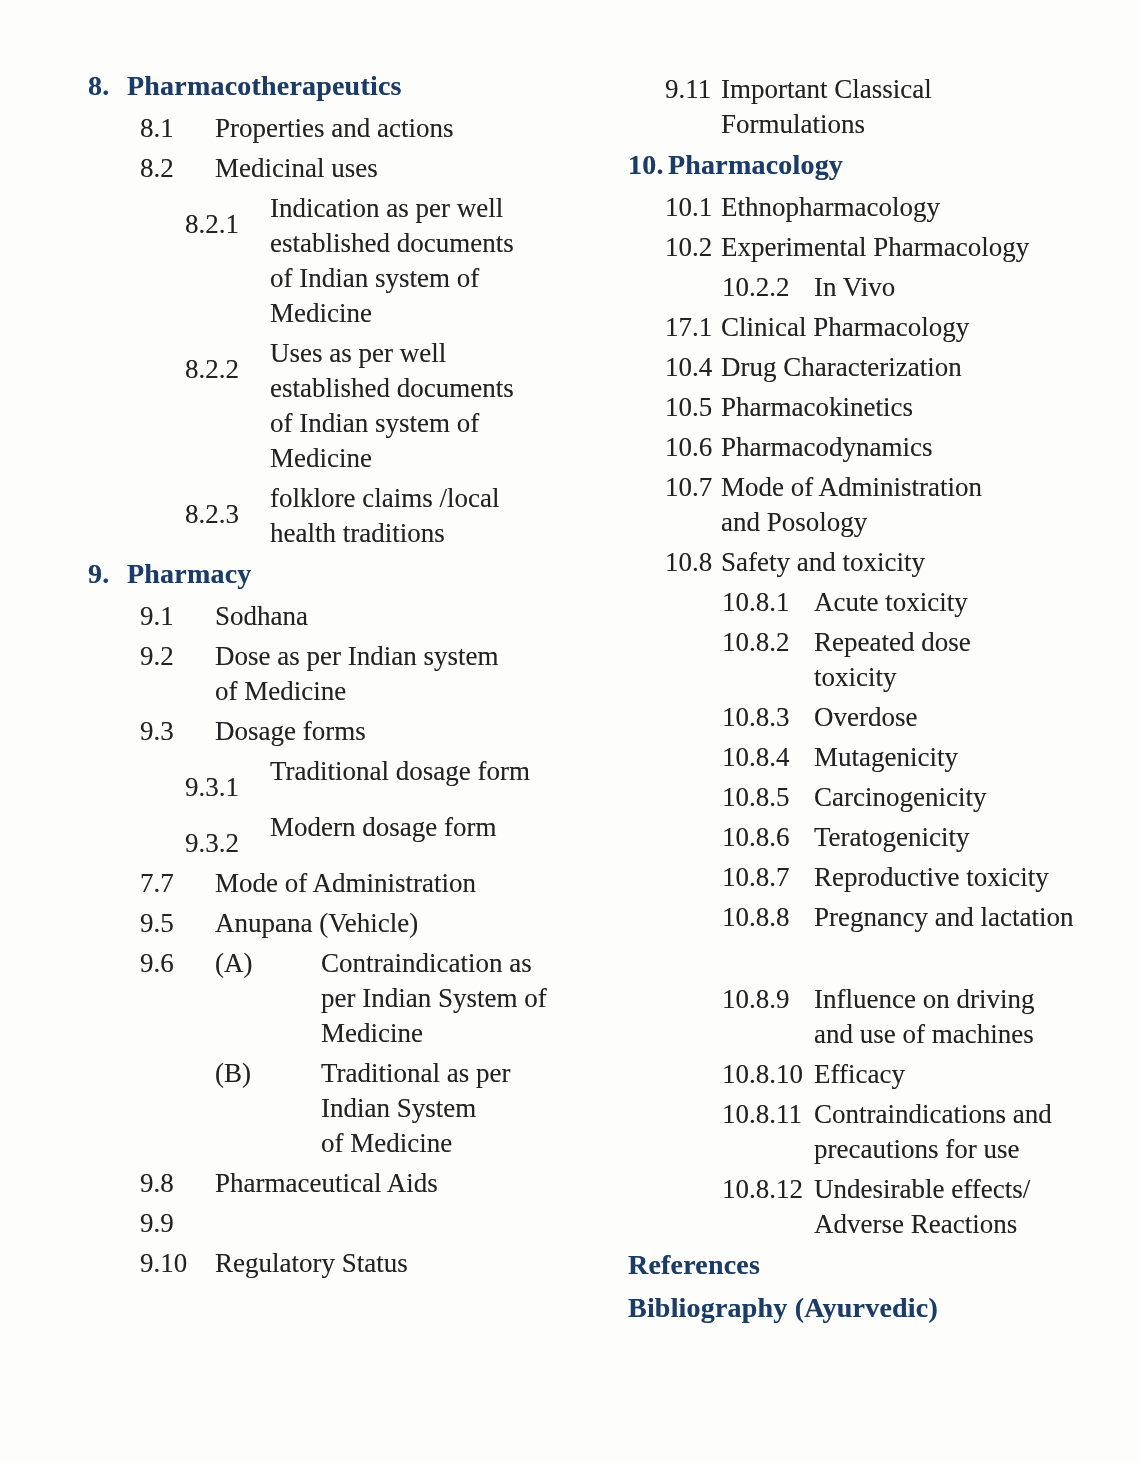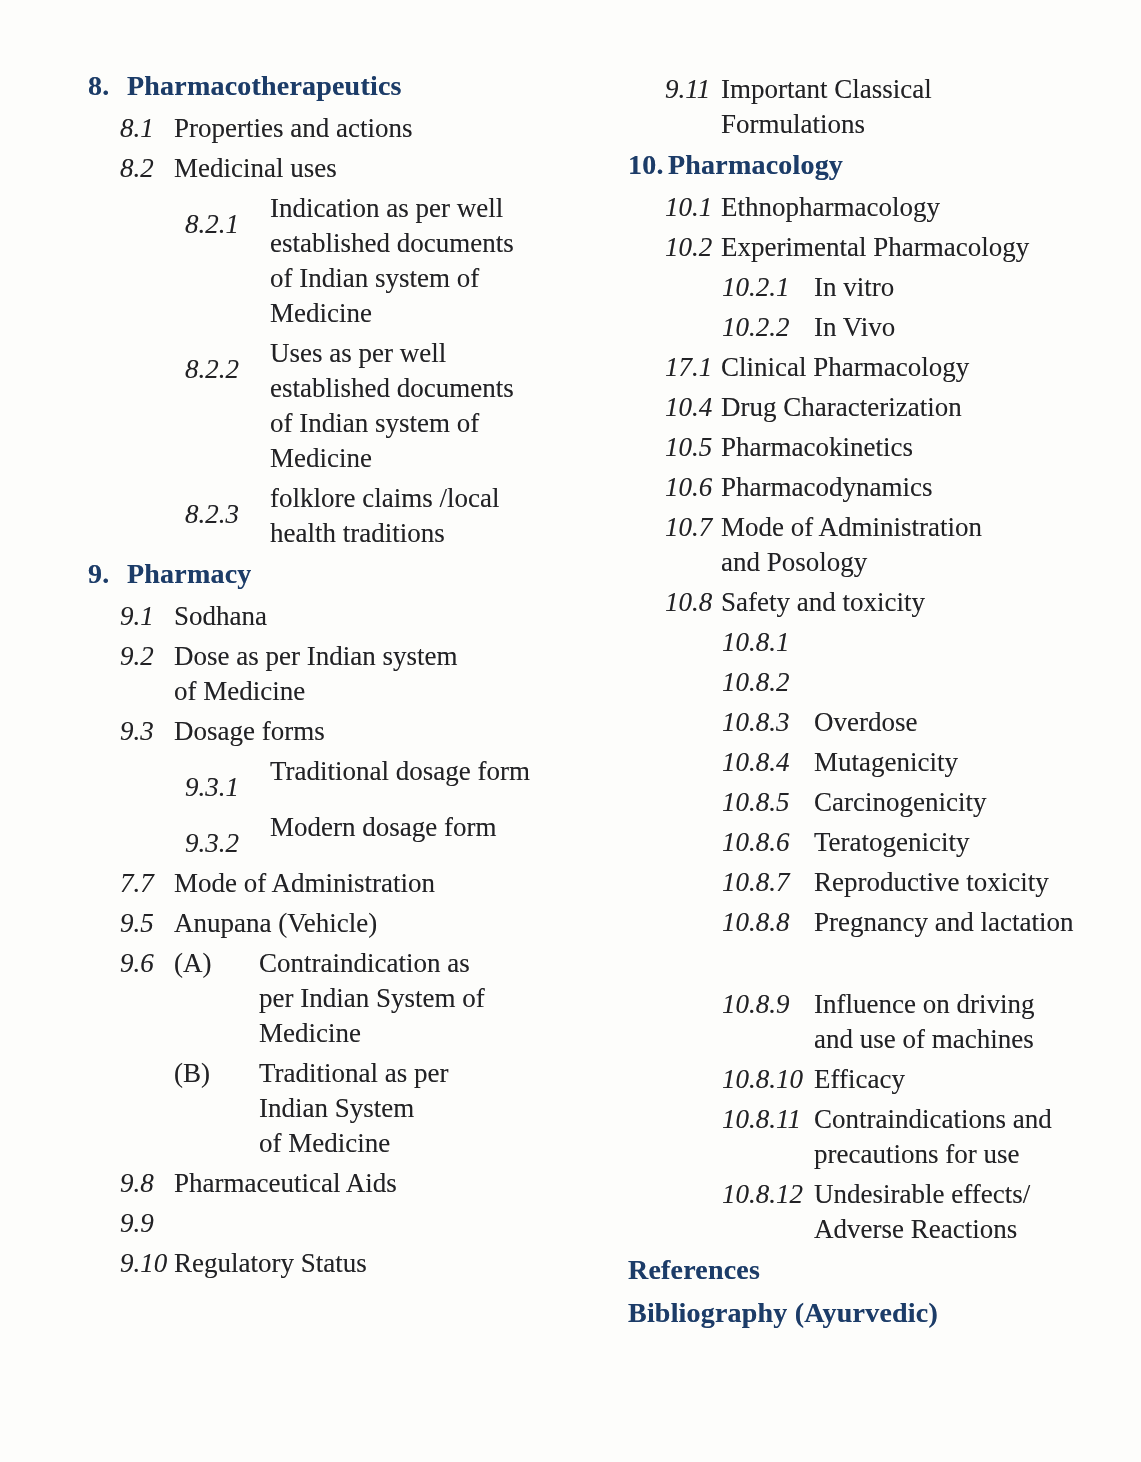--- a/index.html
+++ b/index.html
@@ -24,42 +24,42 @@
   .col-left{left:86px;top:66px;width:530px;}
   .col-right{left:626px;top:72px;width:505px;}
 
   .row{
     display:flex;
     align-items:flex-start;
     margin-bottom:5px;
     font-size:27px;
     line-height:35px;
   }
-  .row .num{flex:none;white-space:pre;font-style:italic;}
+  .row .num{flex:none;white-space:pre;}
   .row .sub{flex:none;white-space:pre;}
   .row .txt{flex:1 1 auto;}
   .row .txt .ln{display:block;}
 
   
   .sec{
     display:flex;
     align-items:flex-start;
     margin:2px 0 7px 2px;
     font-size:28px;
     line-height:36px;
     font-weight:bold;
     color:var(--navy);
     letter-spacing:0.2px;
   }
   .sec .num{flex:none;}
   .col-left .sec .num{width:39px;}
   .col-right .sec .num{width:40px;}
 
   
-  .col-left .d1{margin-left:34px;}
+  .col-left .d1{margin-left:54px;gap:21px;}
   .col-left .d1 .num{width:54px;}
   .col-left .d2{margin-left:99px;}
   .col-left .d2 .num{width:85px;margin-top:16px;}
   .col-left .sub{width:85px;}
 
   
   .col-right .d1{margin-left:39px;}
   .col-right .d1 .num{width:56px;}
   .col-right .d2{margin-left:96px;}
   .col-right .d2 .num{min-width:88px;padding-right:4px;}
@@ -215,26 +215,20 @@
           <span class="ln">Ethnopharmacology</span>
         </div>
       </div>
       <div class="row d1">
         <span class="num">10.2</span>
         <div class="txt">
           <span class="ln">Experimental Pharmacology</span>
         </div>
       </div>
       <div class="row d2">
-        <span class="num">10.2.1</span>
-        <div class="txt">
-          <span class="ln">In vitro</span>
-        </div>
-      </div>
-      <div class="row d2">
         <span class="num">10.2.2</span>
         <div class="txt">
           <span class="ln">In Vivo</span>
         </div>
       </div>
       <div class="row d1">
         <span class="num">17.1</span>
         <div class="txt">
           <span class="ln">Clinical Pharmacology</span>
         </div>
@@ -265,23 +259,30 @@
         </div>
       </div>
       <div class="row d1">
         <span class="num">10.8</span>
         <div class="txt">
           <span class="ln">Safety and toxicity</span>
         </div>
       </div>
       <div class="row d2">
         <span class="num">10.8.1</span>
+        <div class="txt">
+          <span class="ln">Acute toxicity</span>
+        </div>
       </div>
       <div class="row d2">
         <span class="num">10.8.2</span>
+        <div class="txt">
+          <span class="ln">Repeated dose</span>
+          <span class="ln">toxicity</span>
+        </div>
       </div>
       <div class="row d2">
         <span class="num">10.8.3</span>
         <div class="txt">
           <span class="ln">Overdose</span>
         </div>
       </div>
       <div class="row d2">
         <span class="num">10.8.4</span>
         <div class="txt">

